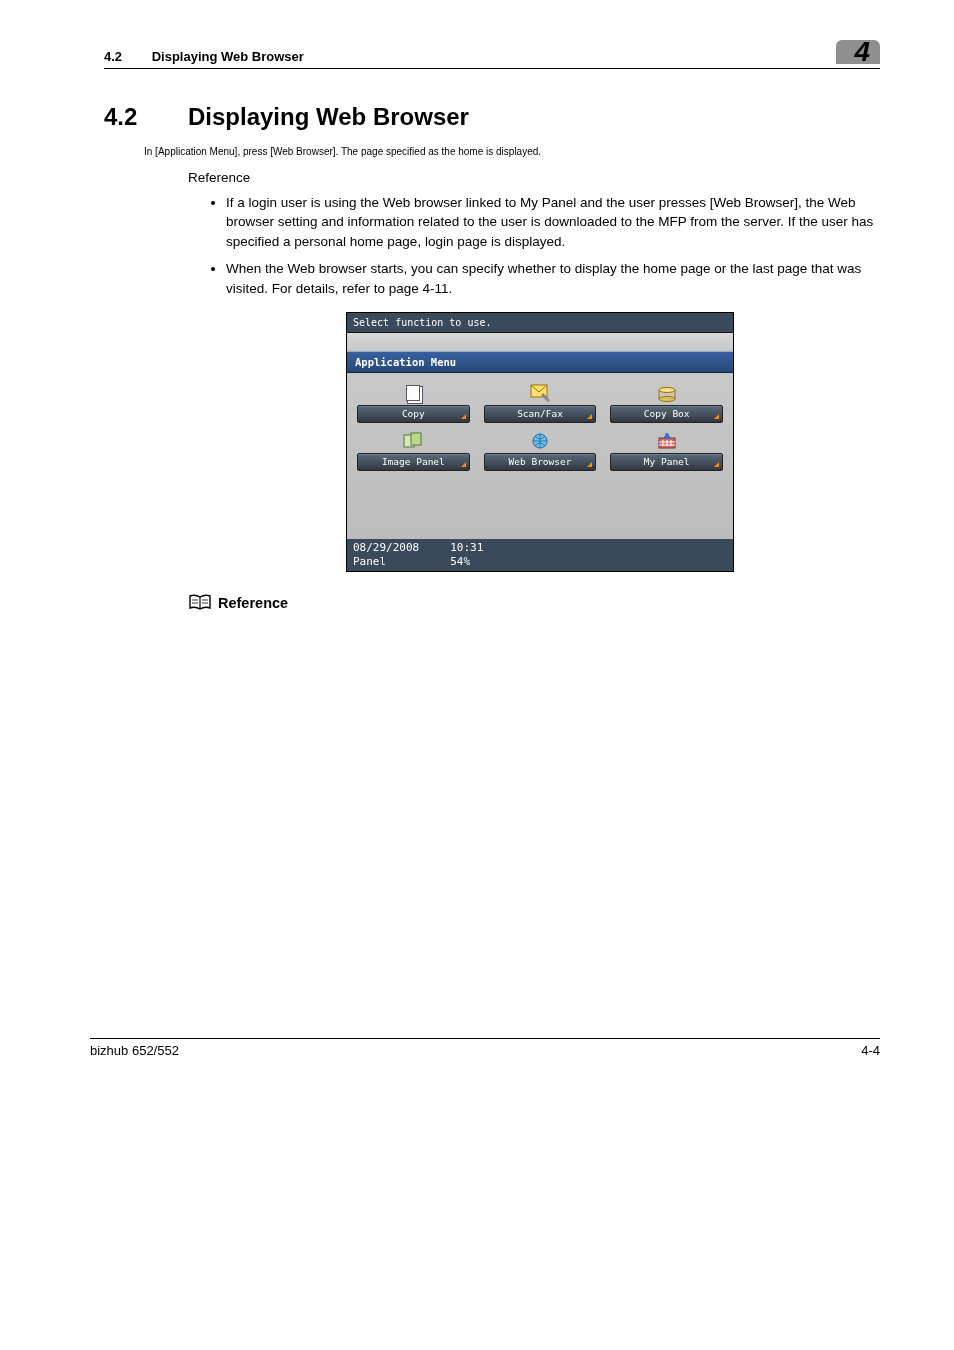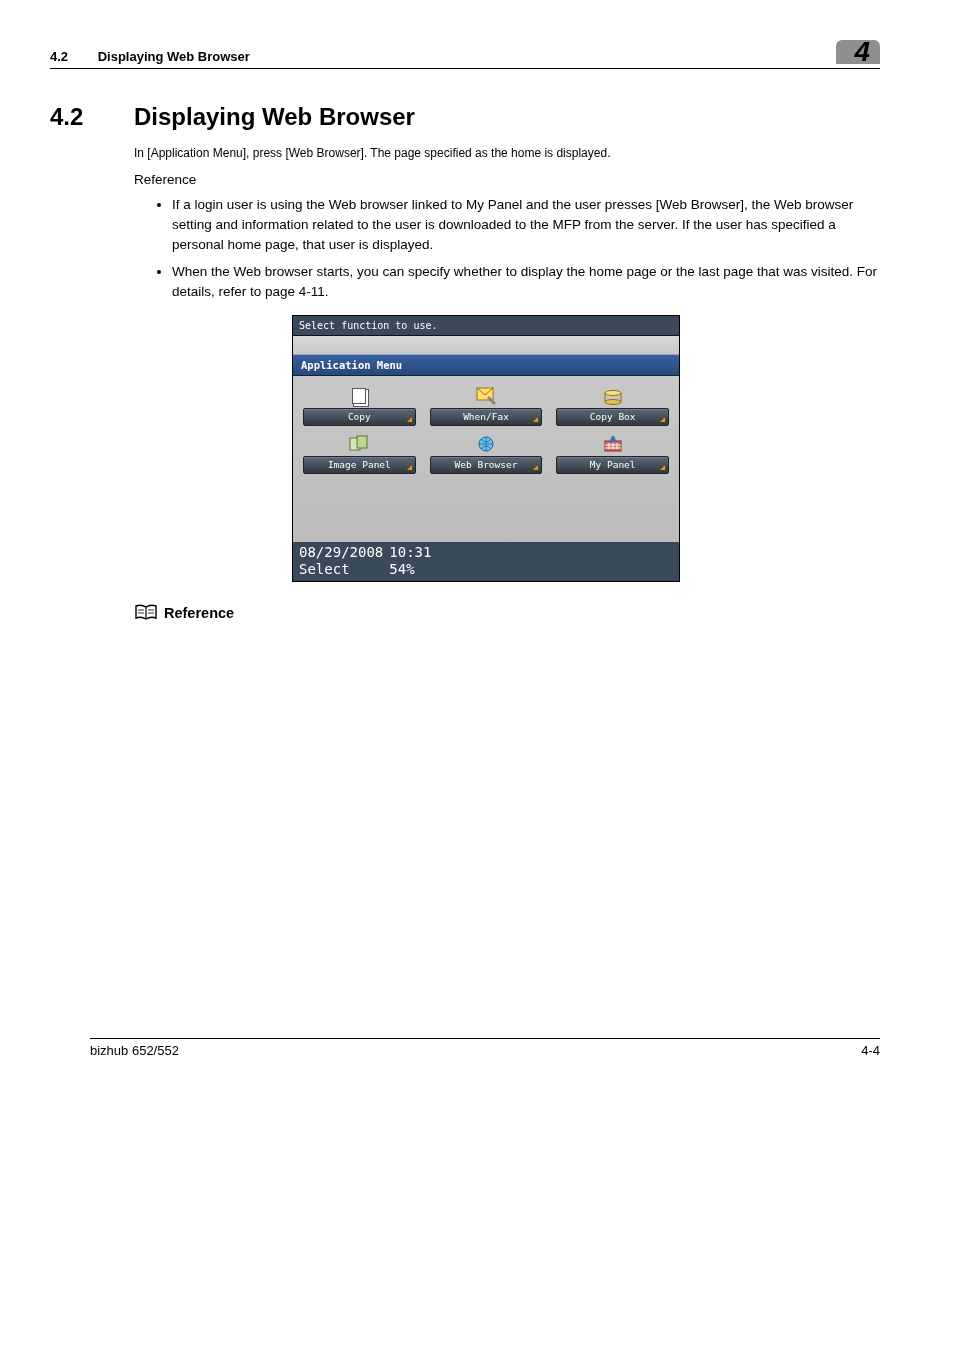--- a/index.html
+++ b/index.html
@@ -7,21 +7,21 @@
     margin: 0;
     padding: 0;
     background: #fff;
     font-family: Arial, Helvetica, sans-serif;
     color: #000;
   }
   .page {
     width: 954px;
     height: 1094px;
     position: relative;
-    padding: 40px 74px 0 50px;
+    padding: 40px 74px 0 104px;
   }
   .running-head {
     display: flex;
     align-items: flex-end;
     justify-content: space-between;
     border-bottom: 1.5px solid #000;
     padding-bottom: 4px;
   }
   .running-head-left {
     font-size: 13px;
@@ -49,22 +49,22 @@
   .sec-num {
     font-size: 24px;
     font-weight: bold;
     width: 84px;
   }
   .sec-title {
     font-size: 24px;
     font-weight: bold;
   }
   .body-text {
-    margin-left: 84px;
-    font-size: 12px;
+    margin-left: 40px;
+    font-size: 10px;
     line-height: 1.45;
     margin-top: 14px;
   }
   .ref-label {
     margin-left: 84px;
     font-size: 13.5px;
     margin-top: 10px;
   }
   ul.bullets {
     margin: 8px 0 0 84px;
@@ -141,24 +141,24 @@
     content: "";
     position: absolute;
     right: 3px; bottom: 3px;
     width: 0; height: 0;
     border-left: 5px solid transparent;
     border-bottom: 5px solid #ff8c00;
   }
   .mfp-status {
     background: #3a4a5a;
     padding: 2px 6px 3px 6px;
-    font-size: 14px;
+    font-size: 11px;
     line-height: 1.2;
     display: flex;
-    gap: 6px;
+    gap: 31px;
   }
   .mfp-status .col { display: flex; flex-direction: column; }
 
   
   .ic-copy    { background: #fff; border: 1px solid #556; width: 14px; height: 16px; box-shadow: 2px 2px 0 #fff, 2px 2px 0 1px #556; }
   .ic-scan svg, .ic-userbox svg, .ic-panel svg, .ic-browser svg, .ic-mypanel svg { display:block; }
 
   
   .ref-block {
     margin: 22px 0 0 84px;
@@ -206,21 +206,21 @@
 
   <div class="section-title-row">
     <div class="sec-num">4.2</div>
     <div class="sec-title">Displaying Web Browser</div>
   </div>
 
   <div class="body-text">In [Application Menu], press [Web Browser]. The page specified as the home is displayed.</div>
   <div class="ref-label">Reference</div>
 
   <ul class="bullets">
-    <li>If a login user is using the Web browser linked to My Panel and the user presses [Web Browser], the Web browser setting and information related to the user is downloaded to the MFP from the server. If the user has specified a personal home page, that user is displayed.</li>
+    <li>If a login user is using the Web browser linked to My Panel and the user presses [Web Browser], the Web browser setting and information related to the user is downloaded to the MFP from the server. If the user has specified a personal home page, login page is displayed.</li>
     <li>When the Web browser starts, you can specify whether to display the home page or the last page that was visited. For details, refer to page 4-11.</li>
   </ul>
 
   <div class="mfp-shot">
     <div class="mfp-instr">Select function to use.</div>
     <div class="mfp-gap"></div>
     <div class="mfp-header">Application Menu</div>
     <div class="mfp-body">
 
       <div class="mfp-row">
@@ -231,21 +231,21 @@
           <div class="mfp-btn">Copy</div>
         </div>
         <div class="mfp-item">
           <div class="mfp-icon ic-scan">
             <svg width="20" height="18" viewBox="0 0 20 18">
                 <rect x="1" y="1" width="16" height="12" fill="#ffe070" stroke="#a07000"></rect>
                 <path d="M1 1 L9 8 L17 1" fill="none" stroke="#a07000"></path>
                 <path d="M12 10 L19 17" stroke="#888" stroke-width="3"></path>
               </svg>
           </div>
-          <div class="mfp-btn">When/Fax</div>
+          <div class="mfp-btn">Scan/Fax</div>
         </div>
         <div class="mfp-item">
           <div class="mfp-icon ic-userbox">
             <svg width="18" height="18" viewBox="0 0 18 18">
                 <ellipse cx="9" cy="15" rx="8" ry="2.5" fill="#d9c060" stroke="#a07000"></ellipse>
                 <ellipse cx="9" cy="6" rx="8" ry="2.5" fill="#f5e28a" stroke="#a07000"></ellipse>
                 <path d="M1 6 V15 M17 6 V15" stroke="#a07000"></path>
               </svg>
           </div>
           <div class="mfp-btn">Copy Box</div>
@@ -285,21 +285,21 @@
             </svg>
           </div>
           <div class="mfp-btn">My Panel</div>
         </div>
       </div>
 
     </div>
     <div class="mfp-status">
       <div class="col">
         <span>08/29/2008</span>
-        <span>Select</span>
+        <span>Panel</span>
       </div>
       <div class="col">
         <span>10:31</span>
         <span>54%</span>
       </div>
     </div>
   </div>
 
   <div class="ref-block">
     <div class="ref-head">

